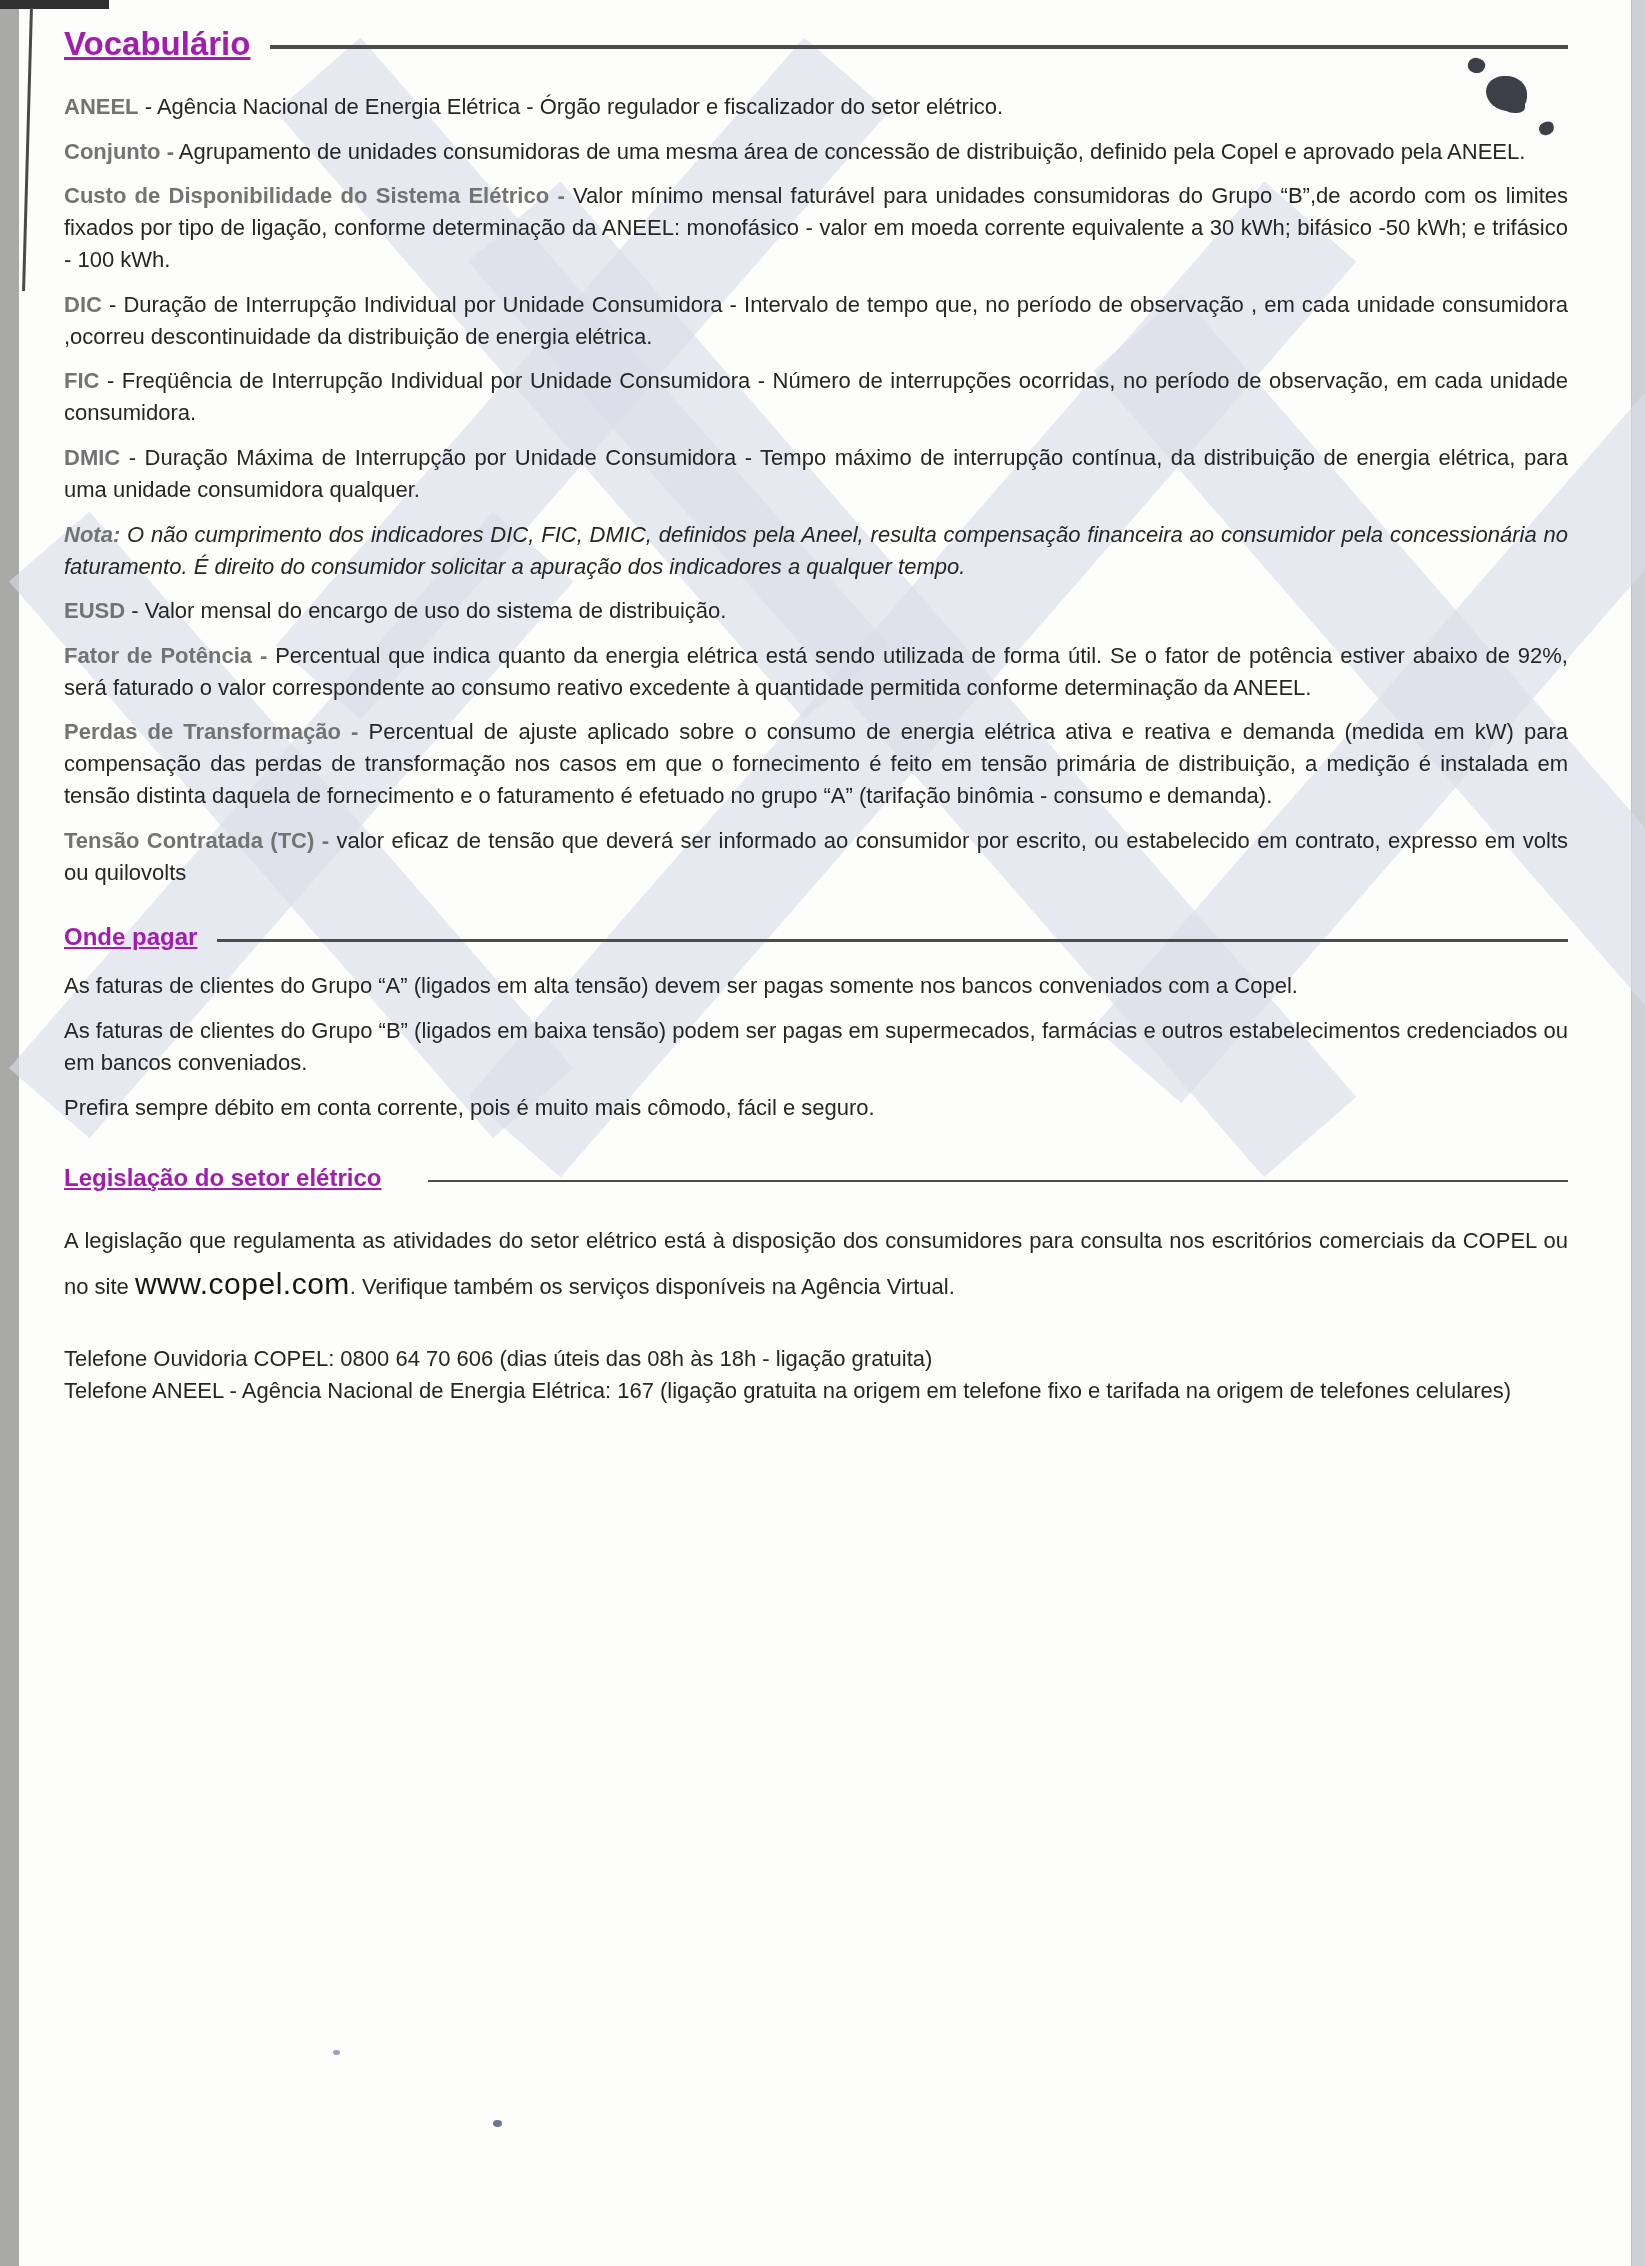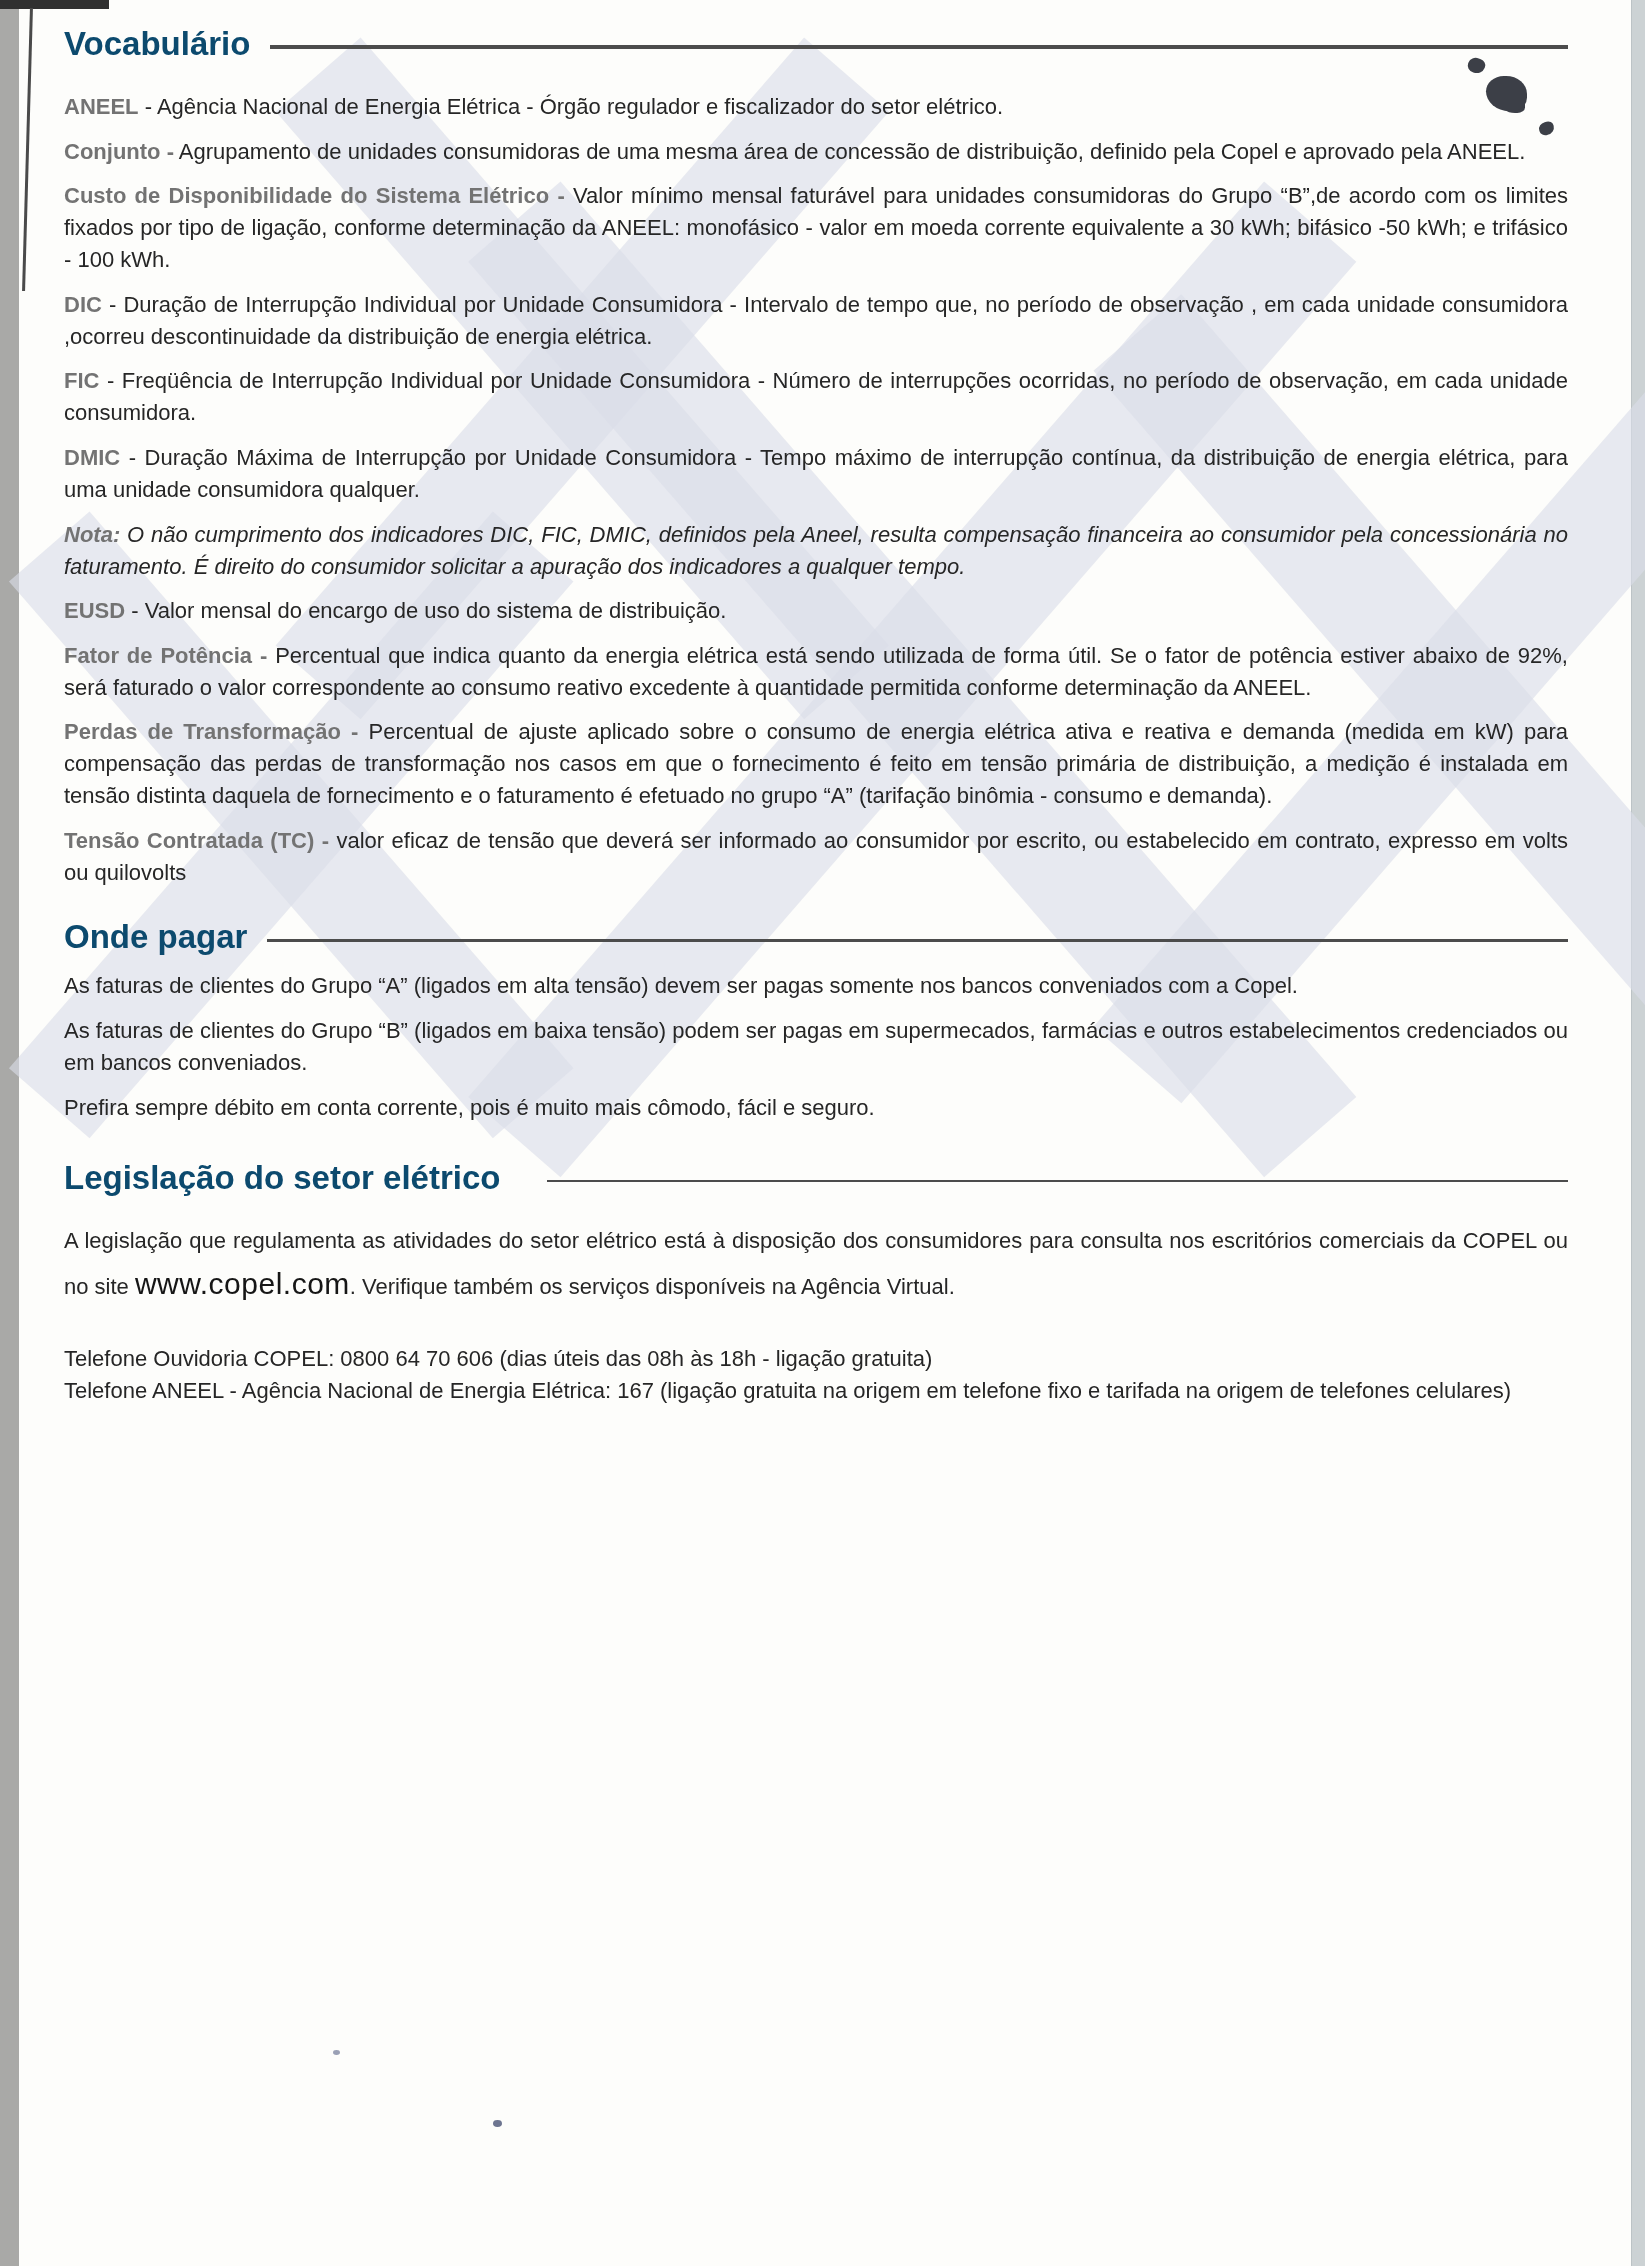--- a/index.html
+++ b/index.html
@@ -14,22 +14,22 @@
   .edge-top-dark{position:absolute;left:0;top:0;width:109px;height:8.7px;background:#303030;}
   .edge-paper-line{position:absolute;left:26px;top:7.8px;width:2.9px;height:283px;background:#4a4a4a;transform:rotate(1.6deg);}
   .edge-right{position:absolute;right:0;top:0;width:13.6px;height:2267px;background:#ccd2d4;border-left:1.9px solid #bcc3c6;}
 
   svg.watermark{position:absolute;left:0;top:0;z-index:1;pointer-events:none;}
   svg.watermark rect{fill:var(--wm,#dadde8);opacity:.62;}
 
   .content{position:relative;z-index:2;padding:25px 78px 0 64px;font-size:22px;line-height:32px;}
 
   .h-row{display:flex;align-items:center;gap:19.4px;margin:0 0 29px 0;}
-  .h-title{font-size:33px;line-height:37px;font-weight:bold;color:#0c4a6e;white-space:nowrap;}
-  .h-title.sub{font-size:33px;}
+  .h-title{font-size:33px;line-height:37px;font-weight:bold;color:#a21caf;white-space:nowrap;text-decoration:underline;}
+  .h-title.sub{font-size:24px;}
   .rule{flex:1;height:3.9px;background:#4c4c4c;margin-top:7.8px;}
   .rule.thin{height:2.9px;}
 
   p.entry{margin:0 0 12.6px 0;text-align:justify;}
   p.plain{margin:0 0 12.6px 0;text-align:justify;}
   b.term{font-weight:bold;color:#737373;}
   .italic{font-style:italic;}
 
   .h-row.onde{margin-top:29px;margin-bottom:15.5px;}
   .h-row.legis{margin-top:35px;margin-bottom:23px;gap:47px;}

